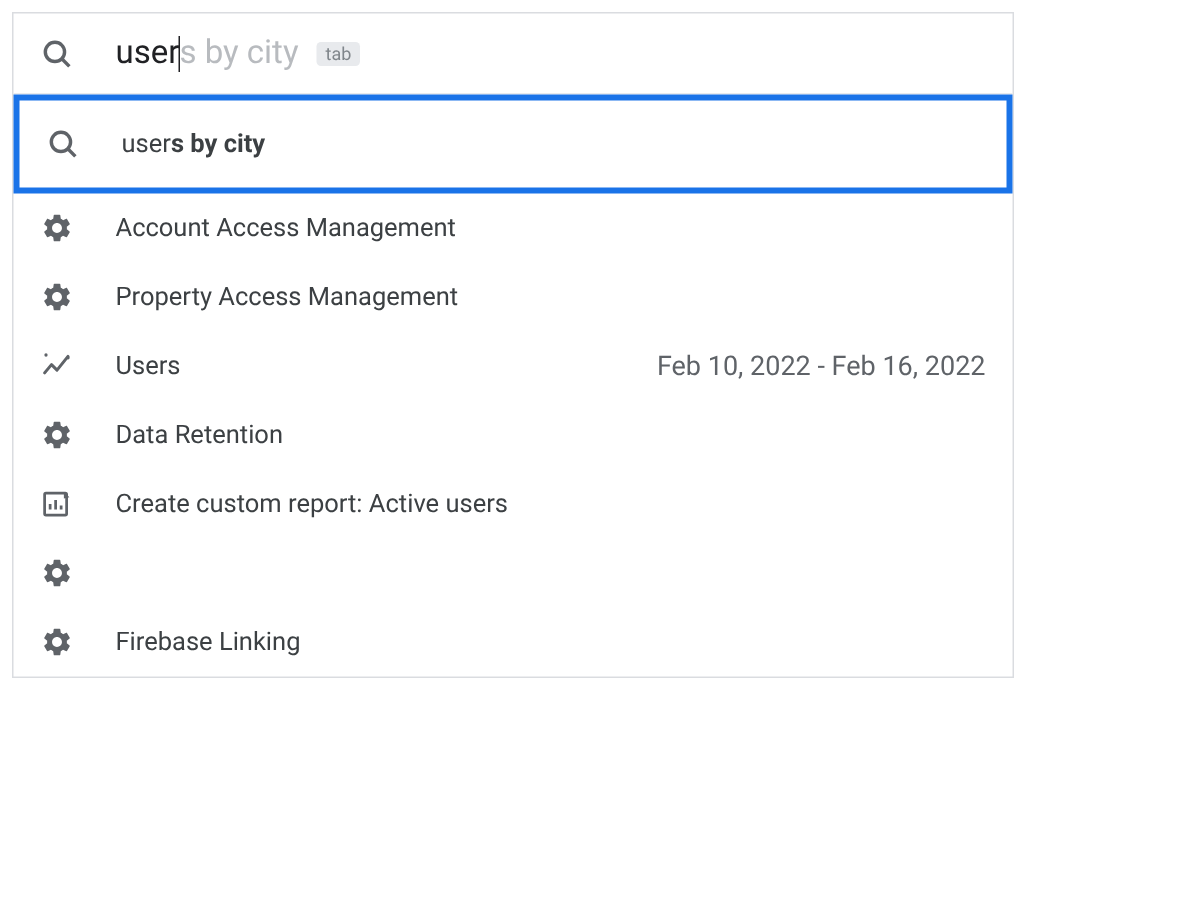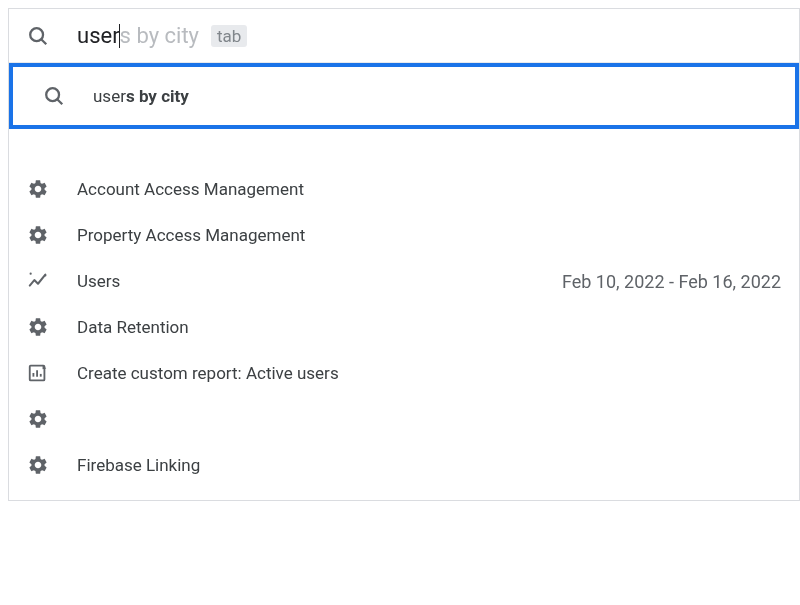--- a/index.html
+++ b/index.html
@@ -6,21 +6,21 @@
       margin: 0;
       padding: 0;
       box-sizing: border-box;
     }
     body {
       font-family: 'Google Sans', Roboto, Arial, sans-serif;
       background: #fff;
       padding: 8px;
     }
     .container {
-      width: 792px;
+      width: 668px;
       border: 1px solid #dadce0;
       background: #fff;
     }
     .search-bar {
       display: flex;
       align-items: center;
       padding: 14px 18px;
       border-bottom: 1px solid #e8eaed;
     }
     .search-icon {
@@ -49,27 +49,27 @@
       vertical-align: middle;
       margin: 0 -0.5px;
     }
     .tab-chip {
       margin-left: 12px;
       display: inline-flex;
       align-items: center;
       padding: 1px 6px;
       background: #e8eaed;
       border-radius: 3px;
-      font-size: 17px;
+      font-size: 12px;
       color: #80868b;
       vertical-align: middle;
     }
     .suggestions-box {
       border: 4px solid #1a73e8;
-      padding: 6px 12px;
+      padding: 6px 0;
     }
     .result-row {
       display: flex;
       align-items: center;
       padding: 12px 18px;
       cursor: pointer;
     }
     .row-icon {
       margin-right: 28px;
       color: #5f6368;
@@ -82,22 +82,21 @@
     }
     .row-text .bold {
       font-weight: 700;
     }
     .row-meta {
       font-size: 18px;
       color: #5f6368;
       margin-left: auto;
     }
     .other-results {
-      padding: 12px 0;
-      margin-top: 25px;
+      padding: 0 0;
     }
     .other-results .result-row .row-text {
       color: #3c4043;
       font-weight: 400;
     }
     svg {
       display: block;
     }
   </style>
 </head>

